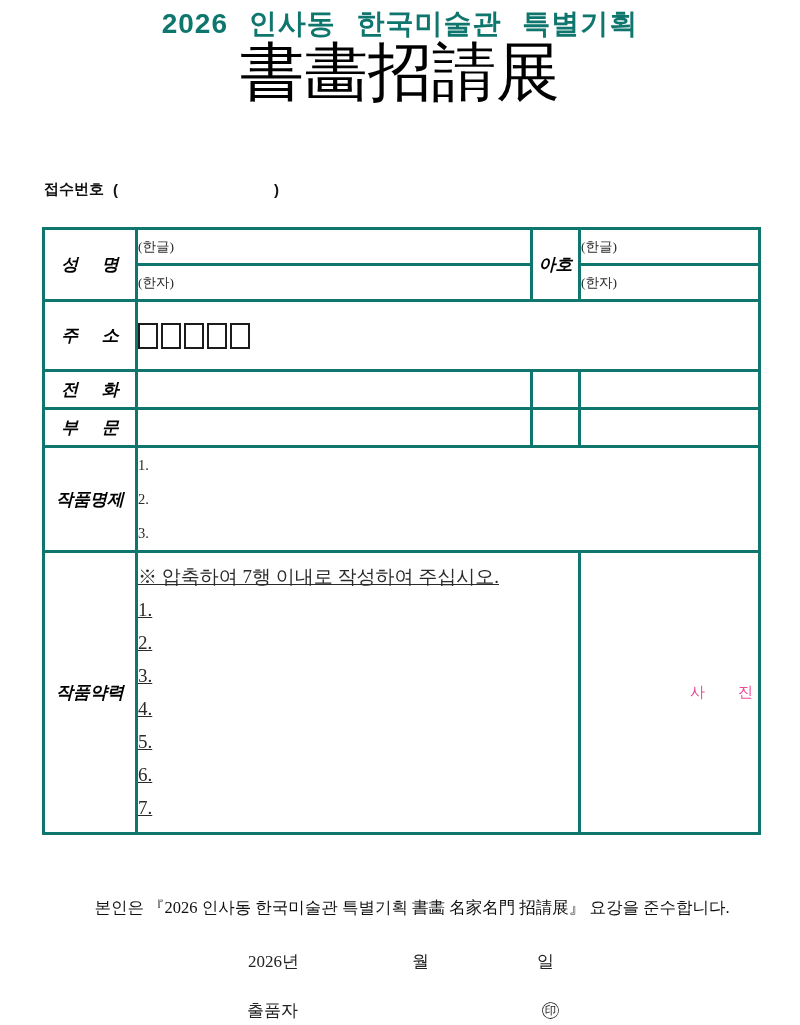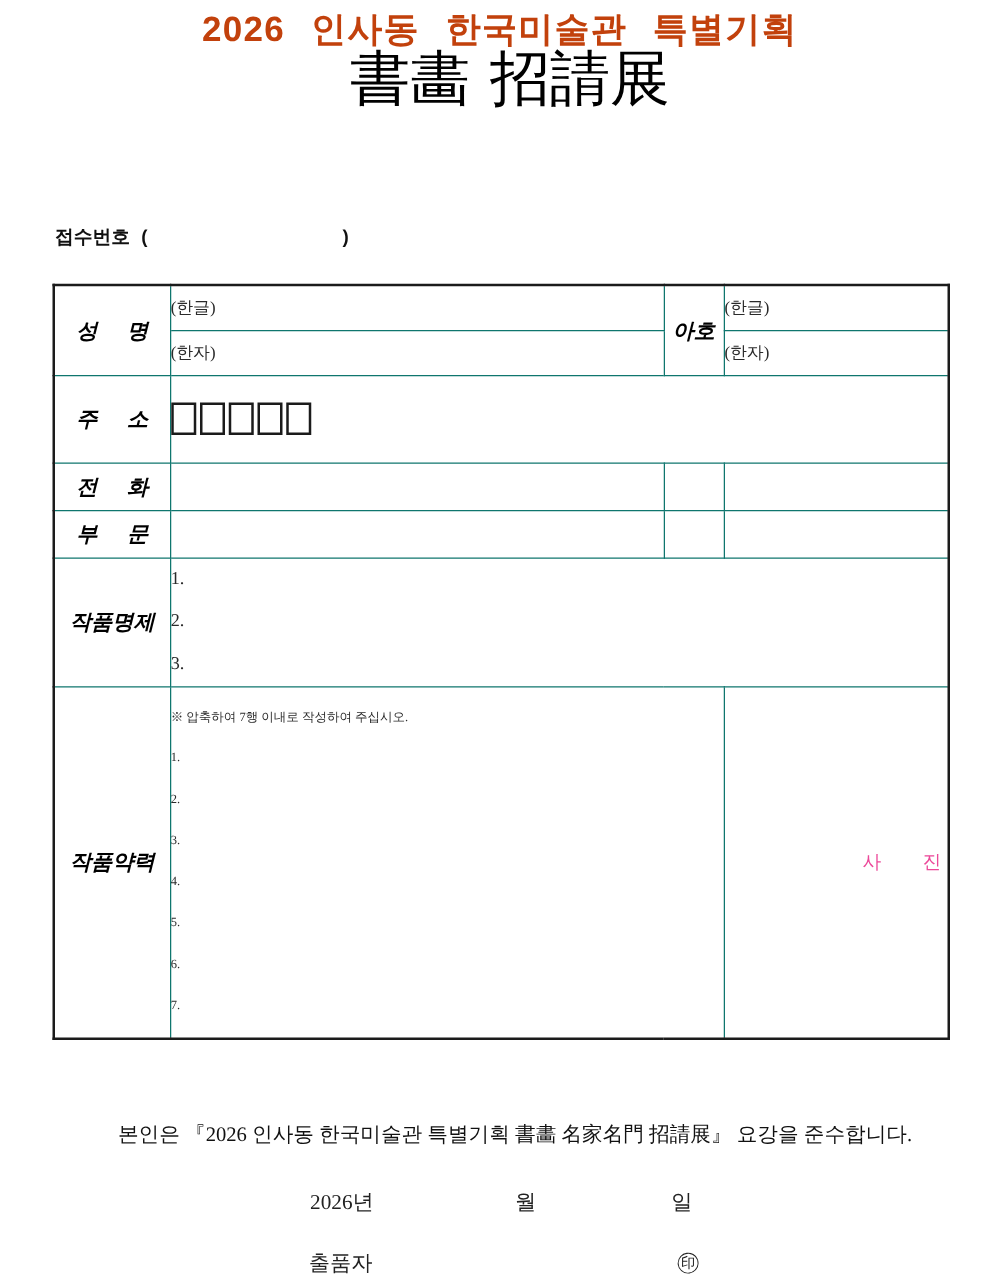--- a/index.html
+++ b/index.html
@@ -4,64 +4,64 @@
 <style>
   html,body { margin:0; padding:0; background:#fff; }
   .page {
     position:relative; width:800px; height:1025px; background:#ffffff;
     font-family:"Liberation Sans","DejaVu Sans",sans-serif; color:#111; overflow:hidden;
   }
 
   
   .subtitle {
     position:absolute; top:5px; left:0; width:100%; text-align:center;
-    font-size:28px; font-weight:700; letter-spacing:1px; word-spacing:12px; color:#c2410c;
+    font-size:28px; font-weight:700; letter-spacing:1px; word-spacing:12px; color:#0f766e;
   }
   .title-line {
     position:absolute; top:36px; left:0; width:100%;
     display:flex; justify-content:center; align-items:baseline;
     font-family:"Liberation Serif","DejaVu Serif",serif; color:#000; line-height:1.15;
   }
-  .t-side  { font-size:48px;margin-left:16px; }
+  .t-side  { font-size:64px; }
   .t-main  { font-size:90px; letter-spacing:2px; margin:0 3px; }
 
   
   .receipt {
     position:absolute; top:180px; left:44px;
     font-size:15px; font-weight:700; display:flex; align-items:center; white-space:pre;
   }
   .receipt .paren-open { margin-left:9px; }
   .receipt-blank { display:inline-block; width:156px; height:18px; }
 
   
   table.form-table {
     position:absolute; top:227px; left:42px; width:716px;
     border-collapse:collapse; table-layout:fixed; border:2px solid #1b1b1b;
   }
-  table.form-table td { border:1px solid #0f766e; padding:0; vertical-align:middle; }
+  table.form-table td { border:3px solid #0f766e; padding:0; vertical-align:middle; }
   td.lbl {
     text-align:center; font-weight:700; font-size:17px; white-space:pre; color:#000;font-style:italic;
   }
   td.sub {
     font-family:"Liberation Serif","DejaVu Serif",serif; font-size:13.5px; color:#2a2a2a;
     padding-left:8px;
   }
   .addr-cell { vertical-align:top; padding:9px 0 0 6px; }
   .zip-row { display:flex; gap:3px; }
   .zip-box { width:20px; height:26px; border:2px solid #1b1b1b; box-sizing:border-box; background:#fff; }
 
   .titles-cell {
     vertical-align:top; padding:5px 0 0 12px;
     font-family:"Liberation Serif","DejaVu Serif",serif; font-size:14.5px; color:#2a2a2a;
   }
   .titles-cell .line { height:34px; display:flex; align-items:center; }
 
   .bio-cell {
     vertical-align:top; padding:13px 0 0 12px;
-    font-family:"Liberation Serif","DejaVu Serif",serif; font-size:10px; color:#2a2a2a;
+    font-family:"Liberation Serif","DejaVu Serif",serif; font-size:19px; color:#2a2a2a;text-decoration:underline;
   }
   .bio-note { height:32px; display:flex; align-items:center; }
   .bio-cell .line { height:33px; display:flex; align-items:center; }
 
   .photo-cell {
     text-align:right; font-family:Liberation Mono, monospace;
     font-size:15px; color:#ec4899; white-space:pre; letter-spacing:5px;
   }
 
   

